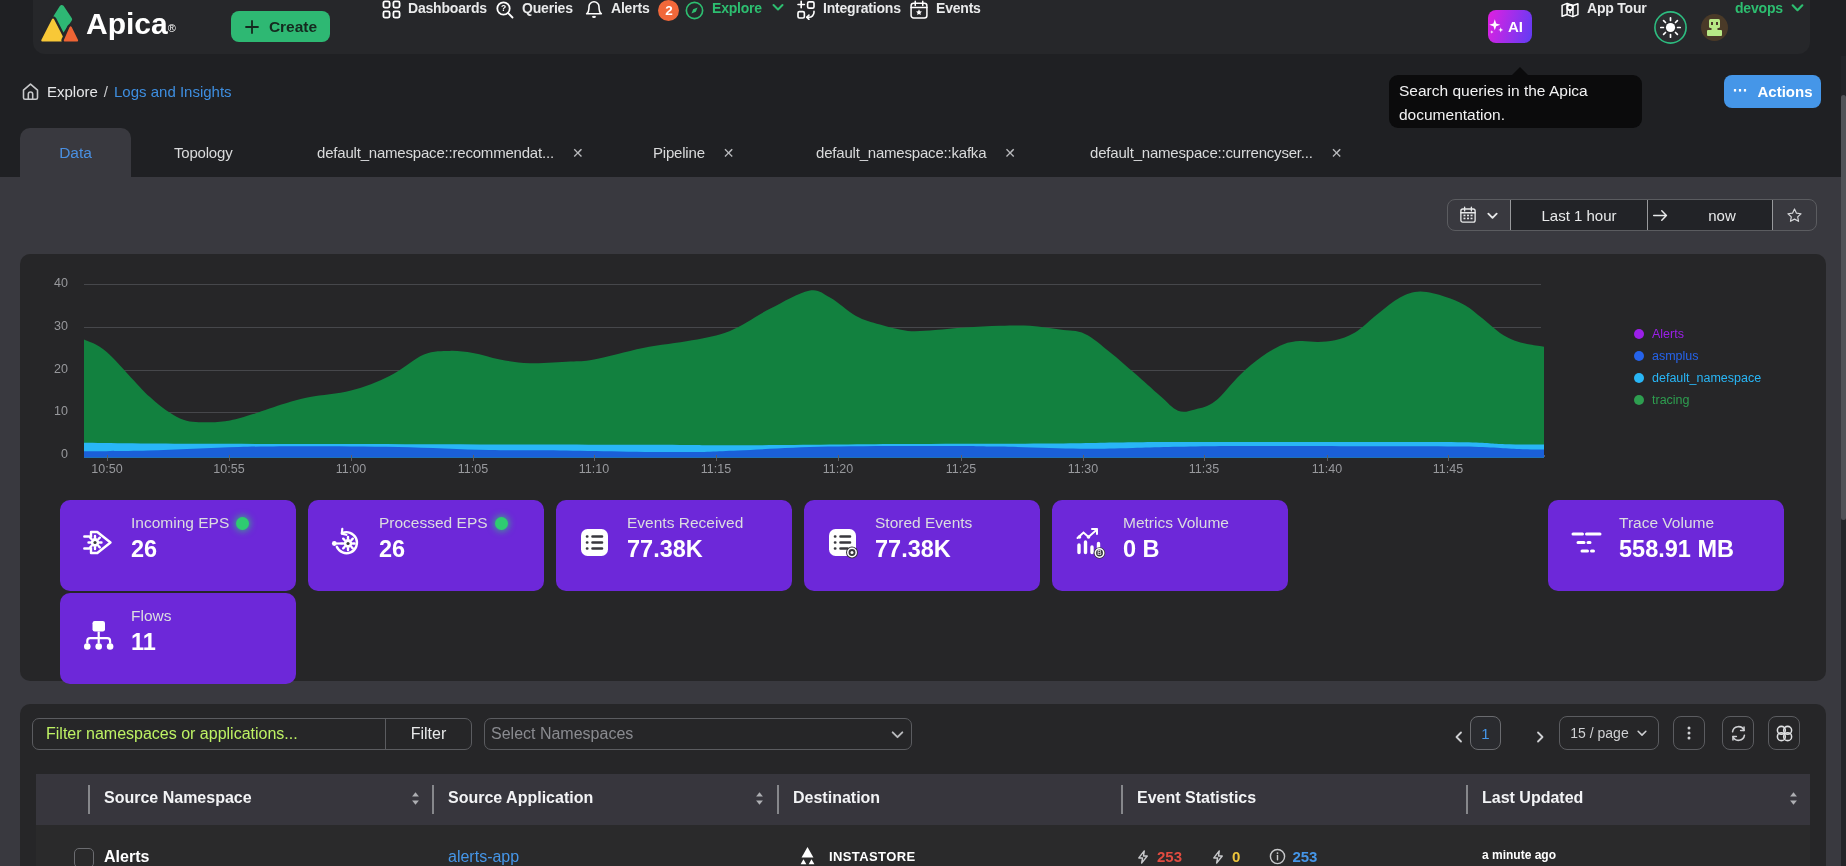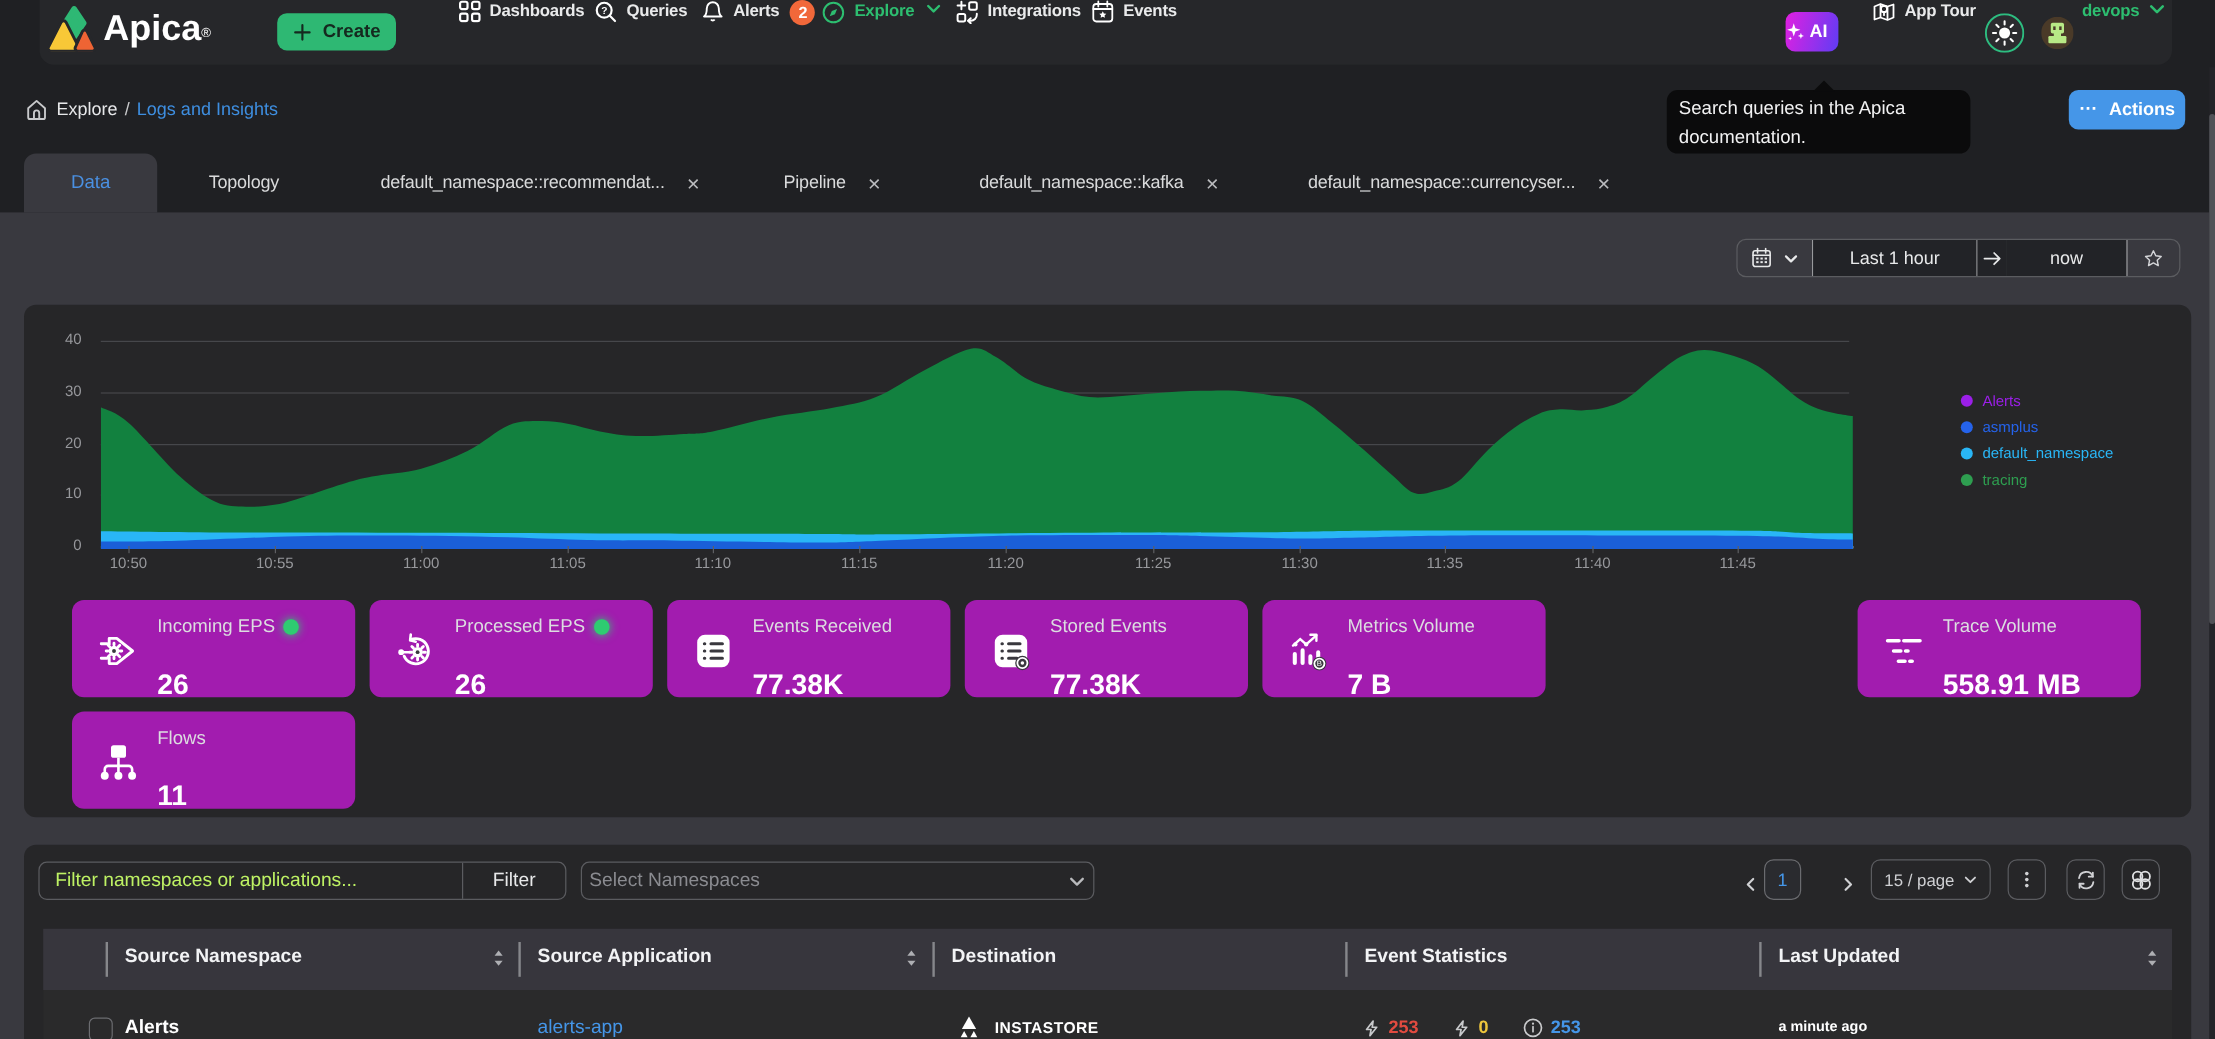--- a/index.html
+++ b/index.html
@@ -41,24 +41,24 @@
 #tpicker { position:absolute; left:1447px; top:22px; width:370px; height:32px;
   border:1.5px solid #5b5c60; border-radius:8px; display:flex; align-items:stretch; overflow:hidden; }
 #tpicker .sec { display:flex; align-items:center; justify-content:center; color:#e8e9ea; font-size:15px; }
 
 .gridline { position:absolute; height:1px; background:#46474b; left:64px; width:1457px; }
 .ylab { position:absolute; color:#97989c; font-size:12.5px; width:30px; text-align:right; }
 .xlab { position:absolute; color:#97989c; font-size:12.5px; top:208px; width:50px; text-align:center; }
 .leg { position:absolute; display:flex; align-items:center; gap:8px; font-size:12.5px; }
 .leg i { width:10px; height:10px; border-radius:50%; display:block; }
 
-.card { position:absolute; width:236px; height:81px; background:#a21caf; border-radius:10px; }
+.card { position:absolute; width:236px; height:91px; background:#6d28d9; border-radius:10px; }
 .card .ic { position:absolute; left:23px; top:26px; width:31px; height:33px; color:#fff; } .card .ic svg { width:31px; height:33px; }
 .card .lab { position:absolute; left:71px; top:14px; color:#dcdde0; font-size:15.5px; white-space:nowrap; }
-.card .val { position:absolute; left:71px; top:36px; color:#fff; font-size:23.5px; font-weight:700; white-space:nowrap;margin-top:21px; }
+.card .val { position:absolute; left:71px; top:36px; color:#fff; font-size:23.5px; font-weight:700; white-space:nowrap; }
 .gdot { display:inline-block; width:13px; height:13px; border-radius:50%; background:#2ecc71; box-shadow:0 0 7px 1px rgba(46,204,113,0.8); vertical-align:-2px; margin-left:7px; }
 
 #fgroup { position:absolute; left:12px; top:14px; width:440px; height:32px; border:1.5px solid #5b5c60; border-radius:7px; display:flex; }
 #fgroup .inp { flex:1; display:flex; align-items:center; padding-left:13px; color:#bef264; font-size:16px; }
 #fgroup .btn { width:86px; border-left:1.5px solid #5b5c60; display:flex; align-items:center; justify-content:center; color:#e8e9ea; font-size:16px; }
 #nsselect { position:absolute; left:464px; top:14px; width:428px; height:32px; border:1.5px solid #5b5c60; border-radius:7px;
   display:flex; align-items:center; padding:0 6px; color:#8a8b90; font-size:16px; }
 
 .pgbox { position:absolute; top:12px; height:34px; border:1.5px solid #5b5c60; border-radius:8px;
   display:flex; align-items:center; justify-content:center; color:#cfd0d3; font-size:14px; }
@@ -306,21 +306,21 @@
             <path d="M2 12 l6 -5.5 5 4.5 8.5 -7.5" stroke-linecap="round"></path>
             <path d="M16.5 3 h5 v5" stroke-linecap="round" stroke-linejoin="round"></path>
           </g>
           <circle cx="4" cy="11" r="1.8" fill="#fff" stroke="none"></circle>
           <circle cx="13" cy="11" r="1.8" fill="#fff" stroke="none"></circle>
           <circle cx="24" cy="27" r="5.8" fill="#39383e" stroke="none"></circle>
           <circle cx="24" cy="27" r="4.2" stroke-width="1.5"></circle>
           <text x="24" y="29.4" fill="#fff" stroke="none" font-size="6.5" text-anchor="middle" font-family="Liberation Sans">B</text>
         </svg></div>
       <div class="lab">Metrics Volume</div>
-      <div class="val">7 B</div>
+      <div class="val">0 B</div>
     </div>
 <div class="card" style="left:1528px;top:246px">
       <div class="ic"><svg viewBox="0 0 30 33" stroke="#fff" fill="none" stroke-linecap="round">
           <g stroke-width="3">
             <path d="M1.5 8 h9.5 M15 8 h13.5 M6.5 16.5 h6 M16.5 16.5 h2 M10.5 25 h5.5 M20 25 h2"></path>
           </g>
         </svg></div>
       <div class="lab">Trace Volume</div>
       <div class="val">558.91 MB</div>
     </div>

